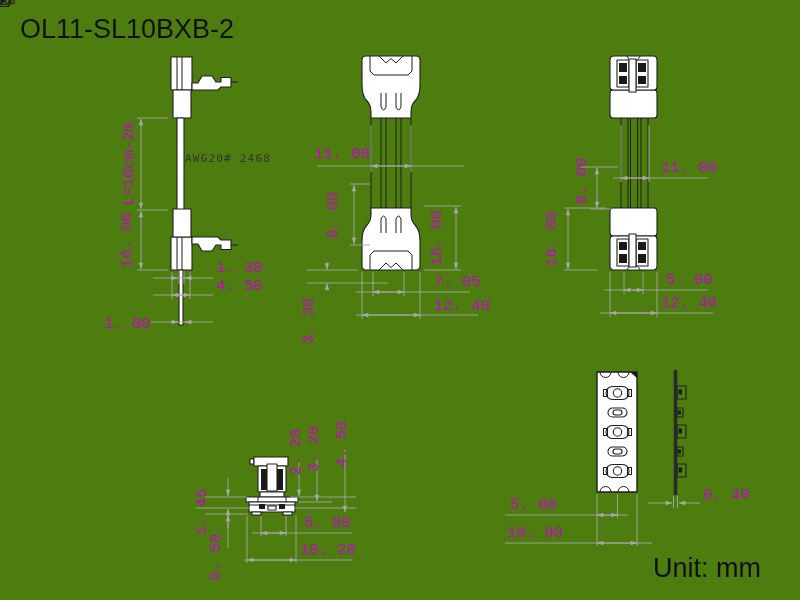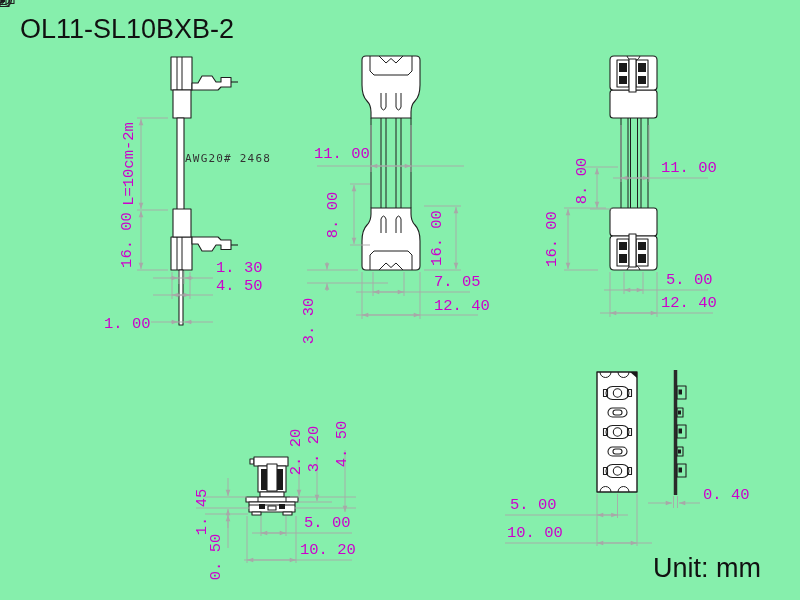--- a/index.html
+++ b/index.html
@@ -1,16 +1,16 @@
 <!DOCTYPE html>
 <html style="--accent: #cc00cc;"><head>
 <meta charset="utf-8">
 <style>
   html,body{margin:0;padding:0;background:#fff;}
-  #stage{position:relative;width:800px;height:600px;background:#86efac;overflow:hidden;
+  #stage{position:relative;width:800px;height:600px;background:#4d7c0f;overflow:hidden;
          font-family:"Liberation Sans", sans-serif;}
   svg{display:block}
   .outline{fill:#fff;stroke:#1f1f1f;stroke-width:1.1;stroke-linejoin:round;}
   .oline{fill:none;stroke:#1f1f1f;stroke-width:1.1;stroke-linejoin:round;}
   .thin{fill:none;stroke:#1f1f1f;stroke-width:1;}
   .fillb{fill:#1a1a1a;stroke:none;}
   .dim{stroke:#a8a8a8;stroke-width:0.9;fill:none;}
   .dtxt{fill:var(--accent,#cc00cc);font-family:"Liberation Mono","DejaVu Sans Mono",monospace;
         font-size:15.5px;}
   .title-txt{fill:#111;font-family:"Liberation Sans",sans-serif;font-size:27px;}

